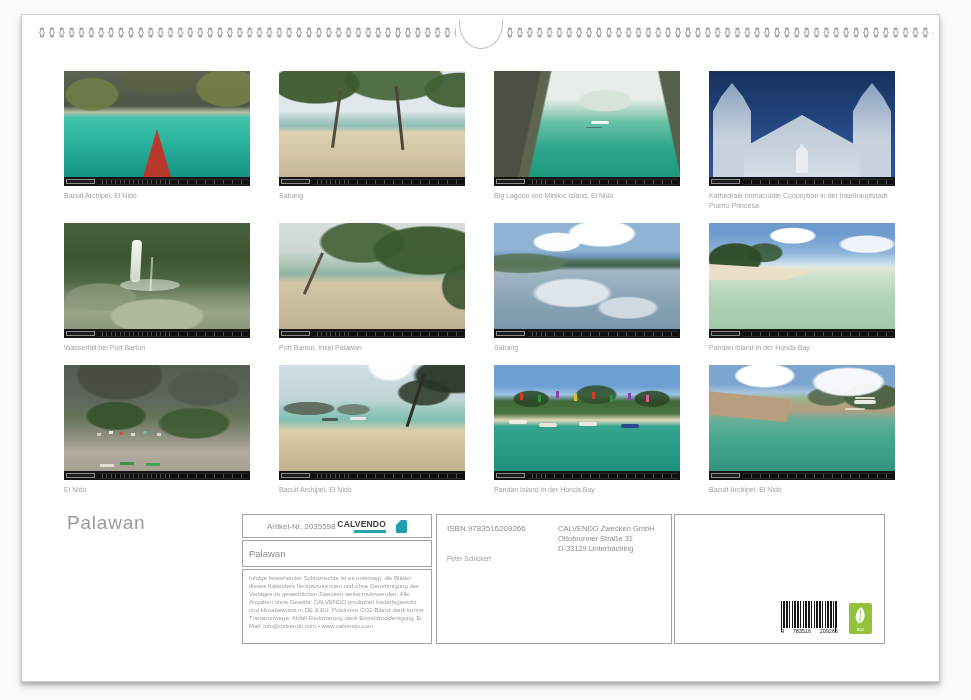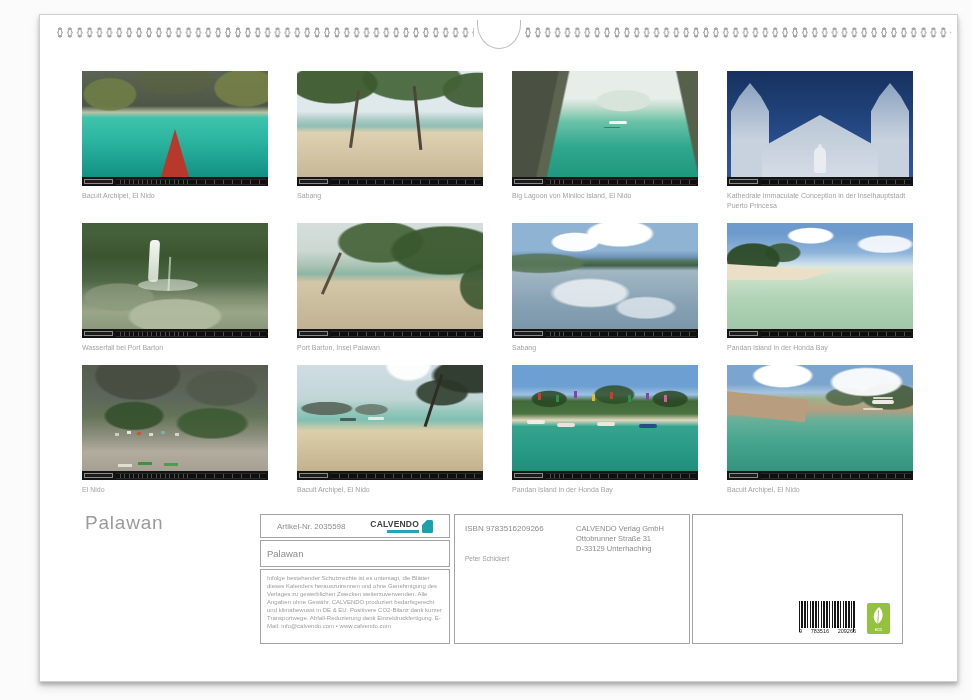--- a/index.html
+++ b/index.html
@@ -1,20 +1,20 @@
 <!DOCTYPE html>
 <html><head>
 <meta charset="utf-8">
 <style>
   * { margin:0; padding:0; box-sizing:border-box; }
   html,body { width:971px; height:700px; background:#fbfbfb; font-family:"Liberation Sans", sans-serif; }
   #canvas { position:relative; width:971px; height:700px; overflow:hidden; }
 
   
-  .page { position:absolute; left:39px; top:14px; width:919px; height:668px;
+  .page { position:absolute; left:21px; top:14px; width:919px; height:668px;
           background:#fff; border:1px solid #cfcfcf;
           box-shadow:0 3px 4px rgba(0,0,0,.25), 0 6px 10px rgba(0,0,0,.10); }
 
   
   .holes { position:absolute; top:9px; height:17px;
            background-image:radial-gradient(2.7px 5.5px at 50% 50%, #fefefe 0 54%, #a9a9a9 56% 92%, rgba(0,0,0,0) 94%);
            background-size:9.9px 17px; background-repeat:repeat-x; background-position:0 50%; }
   .holes.left  { left:15px;  width:419px; }
   .holes.right { left:483px; width:428px; }
   .hang-tab { position:absolute; left:437px; top:5px; width:44px; height:29px;
@@ -151,28 +151,28 @@
         linear-gradient(180deg,#7ba5ce 0 18%,#a7c4de 26%,#9db289 32%,#b79d80 42%,#67b09a 52%,#46a58d 72%,#339480 100%); }
   .deco-shore { position:absolute; left:0; top:30%; width:60%; height:22%;
         background:linear-gradient(100deg,#b89d7f 0 70%, transparent 71%); transform:skewY(6deg); }
   .p12::after { content:""; position:absolute; right:10%; top:33%; width:22px; height:4px;
         background:#eceae4; border-radius:2px; box-shadow:0 -4px 0 -1px #d9d6cc,-10px 7px 0 -1px rgba(240,238,230,.7); }
 
   
   .cal-title { position:absolute; left:45px; top:497px; font-size:19px; letter-spacing:.8px; color:#9b9b9b; }
 
   .box { position:absolute; border:1px solid #a3a3a3; background:#fff; }
-  .b1 { left:220px; top:499px; width:190px; height:24px; display:flex; justify-content:space-between; align-items:center; padding:0 16px; }
+  .b1 { left:220px; top:499px; width:190px; height:24px; display:flex; justify-content:space-between; align-items:center; padding:0 24px; }
   .b2 { left:220px; top:525px; width:190px; height:27px; padding:7px 6px; font-size:9.5px; color:#8c8c8c; }
   .b3 { left:220px; top:554px; width:190px; height:75px; padding:4px 6px; font-size:6px; line-height:1.34; color:#9c9c9c; }
   .bmid { left:414px; top:499px; width:236px; height:130px; }
   .bright { left:652px; top:499px; width:211px; height:130px; }
 
   .article-no { font-size:8px; color:#8c8c8c; }
-  .logo { display:flex; align-items:center; gap:3px; }
+  .logo { display:flex; align-items:center; gap:10px; }
   .logo-txt { display:flex; flex-direction:column; align-items:flex-end; }
   .logo-word { font-size:8.5px; font-weight:bold; color:#404040; letter-spacing:.2px; }
   .logo-tag  { width:32px; height:2.5px; background:#27a3b2; margin-top:1px; }
   .logo-icon { width:11px; height:13px; background:#1d9fae; border-radius:1.5px; position:relative; }
   .logo-icon::before { content:""; position:absolute; left:0; top:0; width:0; height:0;
         border-top:5px solid #fff; border-right:5px solid transparent; }
 
   .isbn { position:absolute; left:10px; top:9px; font-size:8px; color:#8c8c8c; }
   .author { position:absolute; left:10px; top:40px; font-size:6.5px; color:#9c9c9c; }
   .publisher { position:absolute; left:121px; top:9px; font-size:7.5px; line-height:1.35; color:#8c8c8c; }
@@ -338,21 +338,21 @@
     </div>
 
     <div class="box b3">
       <span>Infolge bestehender Schutzrechte ist es untersagt, die Blätter dieses Kalenders herauszutrennen und ohne Genehmigung des Verlages zu gewerblichen Zwecken weiterzuverwenden. Alle Angaben ohne Gewähr. CALVENDO produziert bedarfsgerecht und klimabewusst in DE &amp; EU. Positivere CO2-Bilanz dank kurzer Transportwege. Abfall-Reduzierung dank Einzeldruckfertigung. E-Mail: info@calvendo.com • www.calvendo.com</span>
     </div>
 
     <div class="box bmid">
       <span class="isbn">ISBN 9783516209266</span>
       <span class="author">Peter Schickert</span>
       <span class="publisher">
-        <span style="display:block">CALVENDO Verlag GmbH</span>
+        <span style="display:block">CALVENDO Zwecken GmbH</span>
         <span style="display:block">Ottobrunner Straße 31</span>
         <span style="display:block">D-33129 Unterhaching</span>
       </span>
     </div>
 
     <div class="box bright">
       <div class="barcode-wrap">
         <div class="barcode">
           <div class="bars"></div>
           <div class="barcode-digits">

